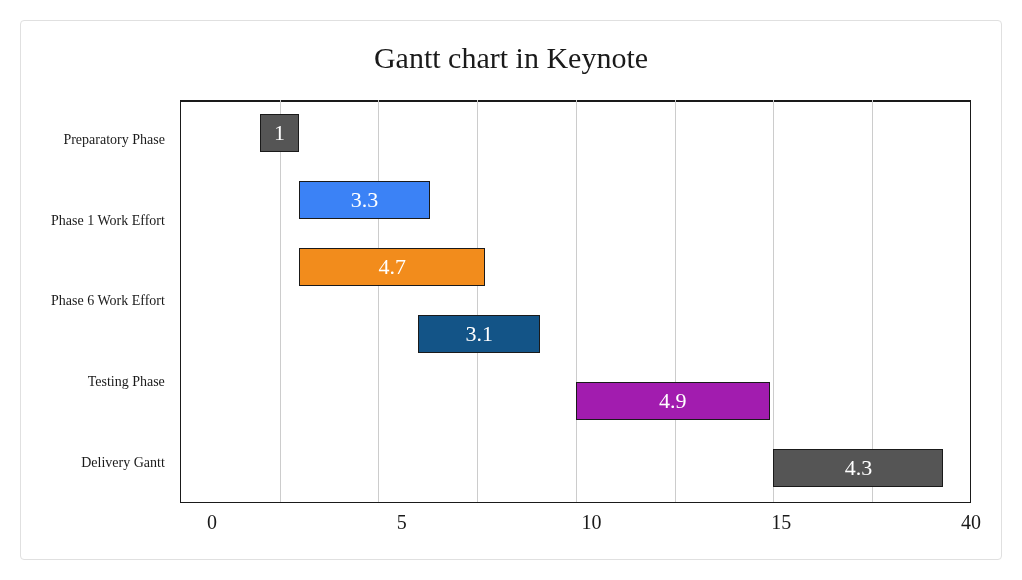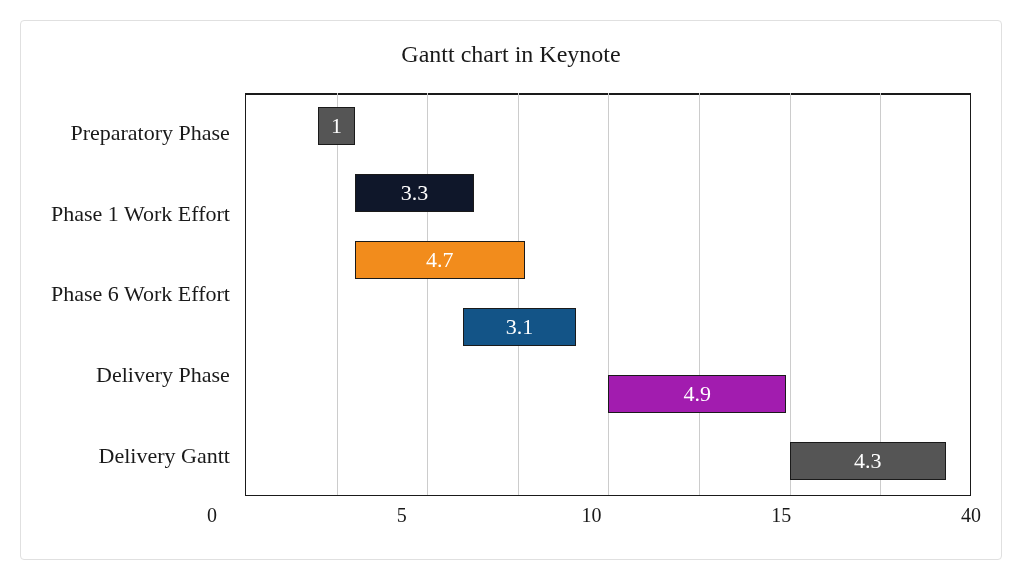--- a/index.html
+++ b/index.html
@@ -13,36 +13,36 @@
     .chart-container {
       width: 100%;
       height: 100%;
       border: 1px solid #e0e0e0;
       border-radius: 4px;
       padding: 20px 30px 30px 30px;
       position: relative;
     }
     .chart-title {
       text-align: center;
-      font-size: 24px;
+      font-size: 30px;
       color: #1a1a1a;
       margin-bottom: 25px;
       font-weight: normal;
     }
     .chart-body {
       display: flex;
       height: calc(100% - 85px);
     }
     .y-labels {
       display: flex;
       flex-direction: column;
       justify-content: space-around;
       padding-right: 15px;
       text-align: right;
-      font-size: 22px;
+      font-size: 14px;
       color: #1a1a1a;
     }
     .y-label {
       height: 16.66%;
       display: flex;
       align-items: center;
       justify-content: flex-end;
       white-space: nowrap;
     }
     .plot-area {
@@ -124,21 +124,21 @@
 <body>
 
 <div class="chart-container">
   <h1 class="chart-title">Gantt chart in Keynote</h1>
 
   <div class="chart-body">
     <div class="y-labels">
       <div class="y-label">Preparatory Phase</div>
       <div class="y-label">Phase 1 Work Effort</div>
       <div class="y-label">Phase 6 Work Effort</div>
-      <div class="y-label">Delivery Phase</div>
+      <div class="y-label">Testing Phase</div>
       <div class="y-label">Delivery Gantt</div>
     </div>
 
     <div class="plot-area">
       <div class="plot-border-top"></div>
       <div class="plot-border-right"></div>
 
       <div class="gridline" style="left: 12.5%;"></div>
       <div class="gridline" style="left: 25%;"></div>
       <div class="gridline" style="left: 37.5%;"></div>
@@ -147,21 +147,21 @@
       <div class="gridline" style="left: 75%;"></div>
       <div class="gridline" style="left: 87.5%;"></div>
 
       <div class="bars">
         <div class="bar-row">
           <div class="bar" id="bar-0" style="left: 10%; width: 5%; background: rgb(85, 85, 85);">
             <span>1</span>
           </div>
         </div>
         <div class="bar-row">
-          <div class="bar" id="bar-1" style="left: 15%; width: 16.5%; background: #0f172a;">
+          <div class="bar" id="bar-1" style="left: 15%; width: 16.5%; background: #3b82f6;">
             <span>3.3</span>
           </div>
         </div>
         <div class="bar-row">
           <div class="bar" id="bar-2" style="left: 15%; width: 23.5%; background: rgb(242, 140, 28);">
             <span>4.7</span>
           </div>
         </div>
         <div class="bar-row">
           <div class="bar" id="bar-3" style="left: 30%; width: 15.5%; background: rgb(19, 84, 135);">

